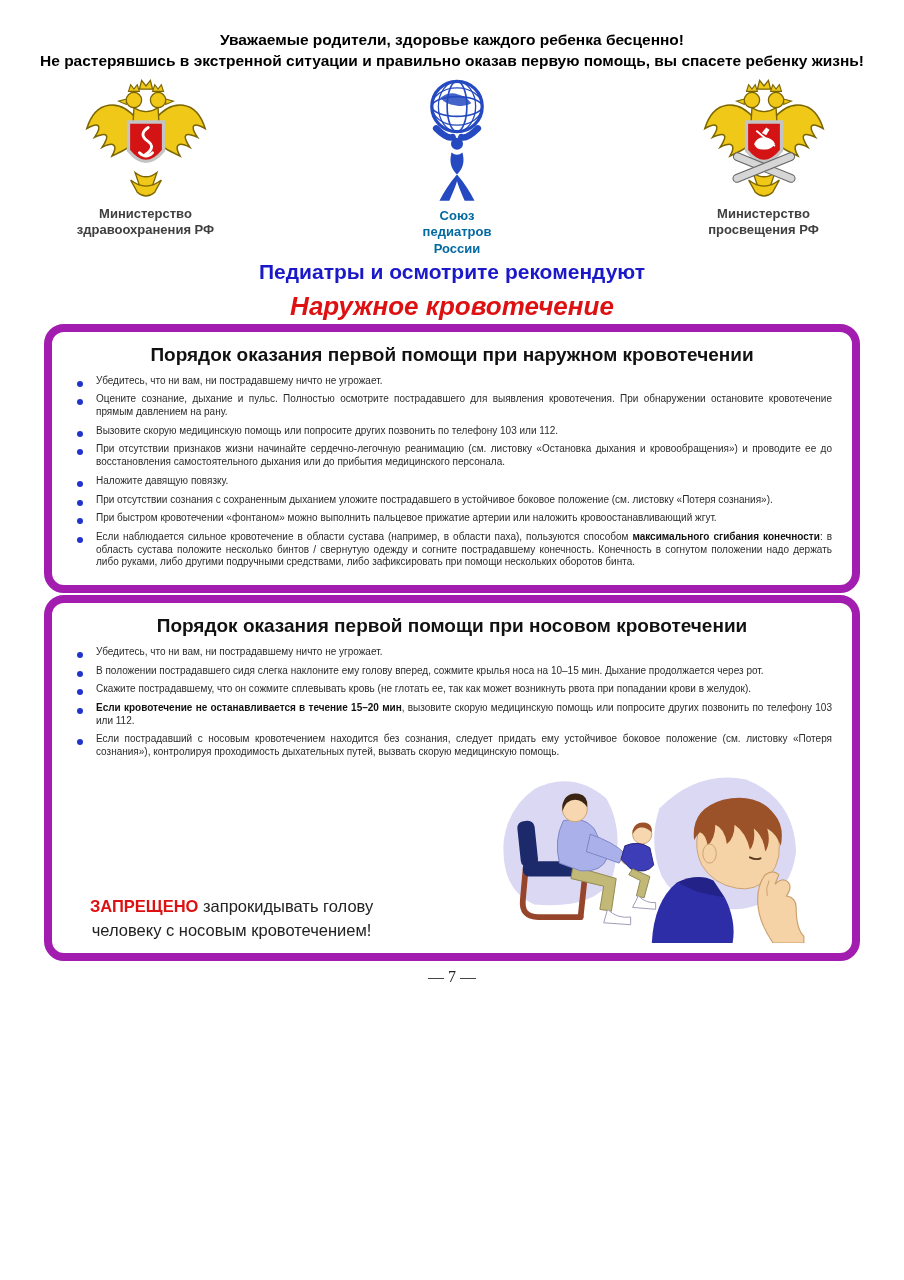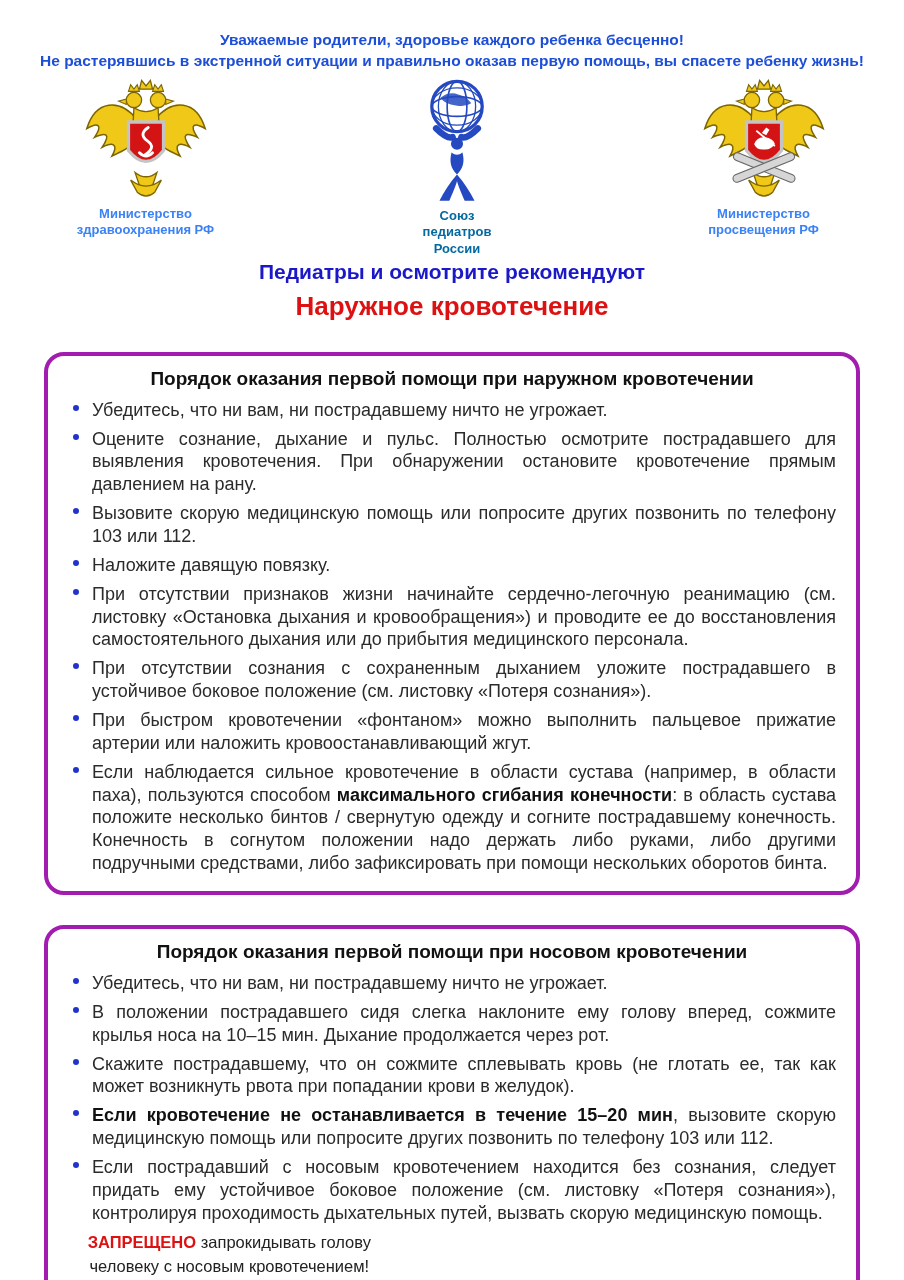--- a/index.html
+++ b/index.html
@@ -4,46 +4,46 @@
 <style>
   * { box-sizing: border-box; }
   html,body { margin:0; padding:0; }
   body {
     width:904px; height:1280px; background:#ffffff;
     font-family:"Liberation Sans", sans-serif; color:#2b2b2b;
     overflow:hidden; position:relative;
   }
   
   .top-lines { text-align:center; padding-top:30px; }
-  .top-line { color:#1d4ed8; font-weight:bold; font-size:15.5px; line-height:1.35; }
+  .top-line { color:#000000; font-weight:bold; font-size:15.5px; line-height:1.35; }
   .logos { display:flex; justify-content:space-between; align-items:flex-start; padding:4px 38px 0; }
   .logo-block { text-align:center; }
   .logo-block.left  { width:215px; }
   .logo-block.center{ width:230px; padding-top:2px; }
   .logo-block.right { width:205px; }
   .emblem { display:block; margin:0 auto; }
-  .caption { font-weight:bold; font-size:13px; line-height:1.28; white-space:pre-line; margin-top:4px; color:#3b82f6; }
+  .caption { font-weight:bold; font-size:13px; line-height:1.28; white-space:pre-line; margin-top:4px; color:#404040; }
   .caption.blue { color:#0369a1; }
   .subtitle { text-align:center; color:#1a18c8; font-weight:bold; font-size:21px; margin-top:2px; }
-  .doc-title { text-align:center; color:#dd1111; font-weight:bold; font-size:26px; margin-top:7px; }
-  
-  .box { margin:30px 44px 0; border:4px solid #a21caf; border-radius:20px; padding:8px 20px 10px; background:#fff; }
+  .doc-title { text-align:center; color:#dd1111; font-weight:bold; font-size:26px; margin-top:7px;font-style:italic; }
+  
+  .box { margin:2px 44px 0; border:8px solid #a21caf; border-radius:20px; padding:8px 20px 10px; background:#fff; }
   .box-title { text-align:center; font-weight:bold; font-size:19px; margin:4px 0 9px; color:#111; }
   ul.bullets { list-style:none; margin:0; padding:0; }
   ul.bullets li {
     position:relative; padding-left:24px; margin-bottom:6px;
-    font-size:18px; line-height:1.27; text-align:justify; color:#2b2b2b;
+    font-size:10px; line-height:1.27; text-align:justify; color:#2b2b2b;
   }
   ul.bullets li::before {
     content:""; position:absolute; left:5px; top:6px;
     width:6px; height:6px; border-radius:50%; background:#2233cc;
   }
   ul.bullets li b { color:#111; }
   
-  .bottom-row { display:flex; align-items:flex-start; margin-top:2px;flex-direction:column; }
+  .bottom-row { display:flex; align-items:flex-end; margin-top:2px; }
   .warning { width:42%; text-align:center; font-size:16.5px; line-height:1.45; color:#222; }
   .warning .em-red { color:#dd1111; font-weight:bold; }
   .illustration-wrap { width:58%; height:178px; }
   .illustration-wrap svg { width:100%; height:100%; }
   
   .footer { text-align:center; font-family:"Liberation Serif", serif; font-size:16px; margin-top:7px; color:#222; }
 </style>
 </head>
 <body>
 
@@ -132,22 +132,22 @@
 
 <div class="subtitle">Педиатры и осмотрите рекомендуют</div>
 <div class="doc-title">Наружное кровотечение</div>
 
 <div class="box">
   <div class="box-title">Порядок оказания первой помощи при наружном кровотечении</div>
   <ul class="bullets">
       <li><span>Убедитесь, что ни вам, ни пострадавшему ничто не угрожает.</span></li>
       <li><span>Оцените сознание, дыхание и пульс. Полностью осмотрите пострадавшего для выявления кровотечения. При обнаружении остановите кровотечение прямым давлением на рану.</span></li>
       <li><span>Вызовите скорую медицинскую помощь или попросите других позвонить по телефону 103 или 112.</span></li>
+      <li><span>При отсутствии признаков жизни начинайте сердечно-легочную реанимацию (см. листовку «Остановка дыхания и кровообращения») и проводите ее до восстановления самостоятельного дыхания или до прибытия медицинского персонала.</span></li>
       <li><span>Наложите давящую повязку.</span></li>
-      <li><span>При отсутствии признаков жизни начинайте сердечно-легочную реанимацию (см. листовку «Остановка дыхания и кровообращения») и проводите ее до восстановления самостоятельного дыхания или до прибытия медицинского персонала.</span></li>
       <li><span>При отсутствии сознания с сохраненным дыханием уложите пострадавшего в устойчивое боковое положение (см. листовку «Потеря сознания»).</span></li>
       <li><span>При быстром кровотечении «фонтаном» можно выполнить пальцевое прижатие артерии или наложить кровоостанавливающий жгут.</span></li>
       <li><span>Если наблюдается сильное кровотечение в области сустава (например, в области паха), пользуются способом </span><b>максимального сгибания конечности</b><span>: в область сустава положите несколько бинтов / свернутую одежду и согните пострадавшему конечность. Конечность в согнутом положении надо держать либо руками, либо другими подручными средствами, либо зафиксировать при помощи нескольких оборотов бинта.</span></li>
     </ul>
 </div>
 
 <div class="box">
   <div class="box-title">Порядок оказания первой помощи при носовом кровотечении</div>
   <ul class="bullets">
       <li><span>Убедитесь, что ни вам, ни пострадавшему ничто не угрожает.</span></li>

